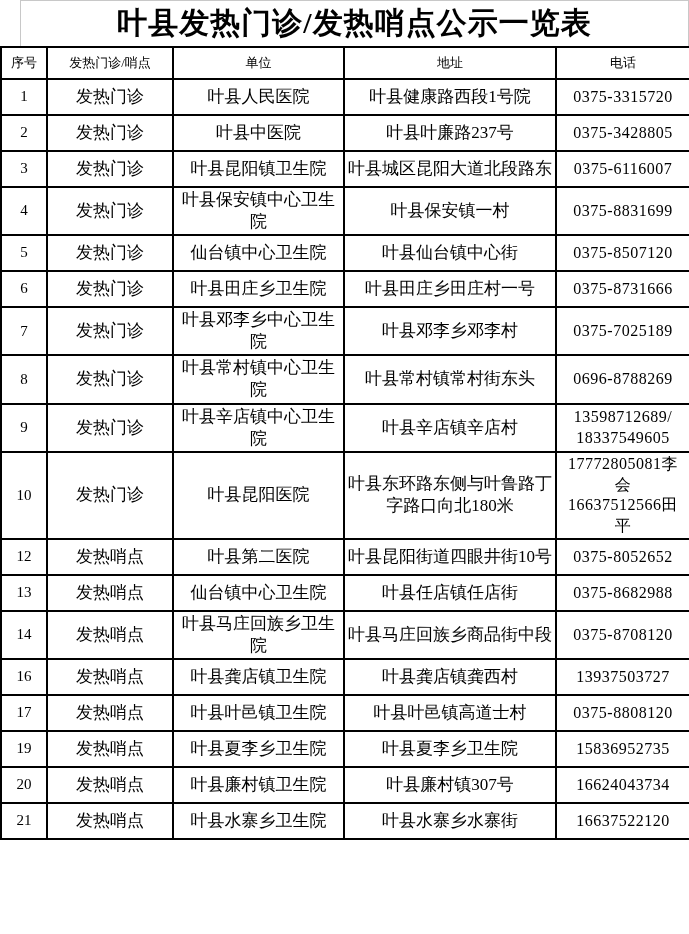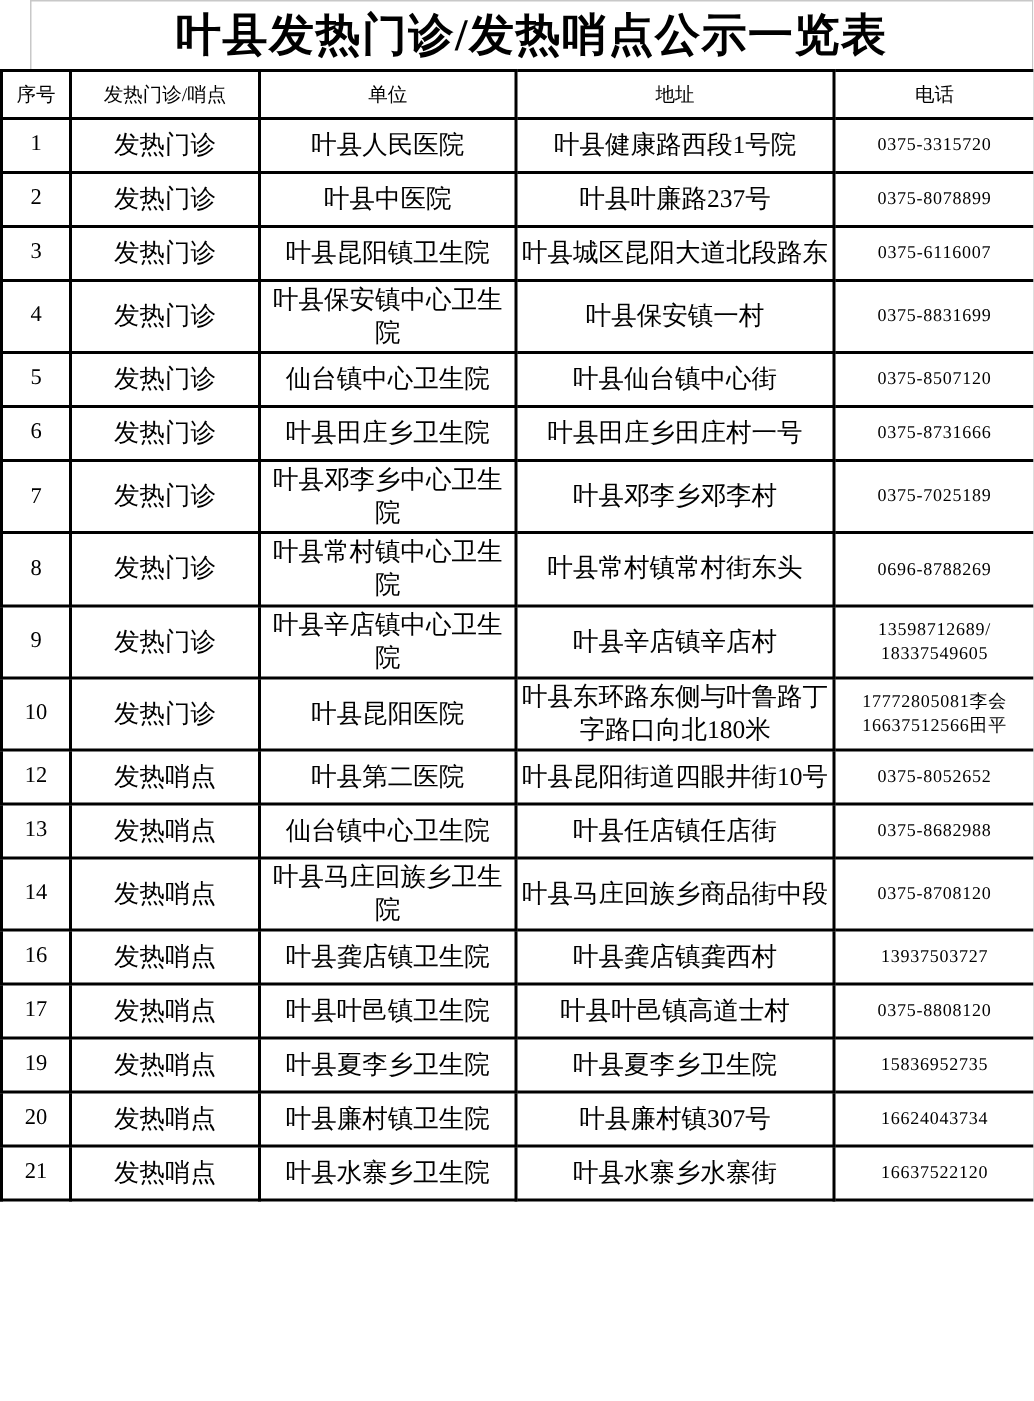--- a/index.html
+++ b/index.html
@@ -54,21 +54,21 @@
     font-weight: normal;
   }
   .clinic-table td {
     height: 36px;
     font-size: 17px;
   }
   .clinic-table td.c-no {
     font-size: 15px;
   }
   .clinic-table td.c-phone {
-    font-size: 12px;
+    font-size: 16px;
     letter-spacing: 0.5px;
   }
 </style>
 </head>
 <body>
 
 <div class="page">
 
   <div class="title-bar">
     <span class="title-text">叶县发热门诊/发热哨点公示一览表</span>
@@ -97,21 +97,21 @@
     <td class="c-type">发热门诊</td>
     <td class="c-unit">叶县人民医院</td>
     <td class="c-addr">叶县健康路西段1号院</td>
     <td class="c-phone">0375-3315720</td>
   </tr>
         <tr>
     <td class="c-no">2</td>
     <td class="c-type">发热门诊</td>
     <td class="c-unit">叶县中医院</td>
     <td class="c-addr">叶县叶廉路237号</td>
-    <td class="c-phone">0375-8078899</td>
+    <td class="c-phone">0375-3428805</td>
   </tr>
         <tr>
     <td class="c-no">3</td>
     <td class="c-type">发热门诊</td>
     <td class="c-unit">叶县昆阳镇卫生院</td>
     <td class="c-addr">叶县城区昆阳大道北段路东</td>
     <td class="c-phone">0375-6116007</td>
   </tr>
         <tr>
     <td class="c-no">4</td>

